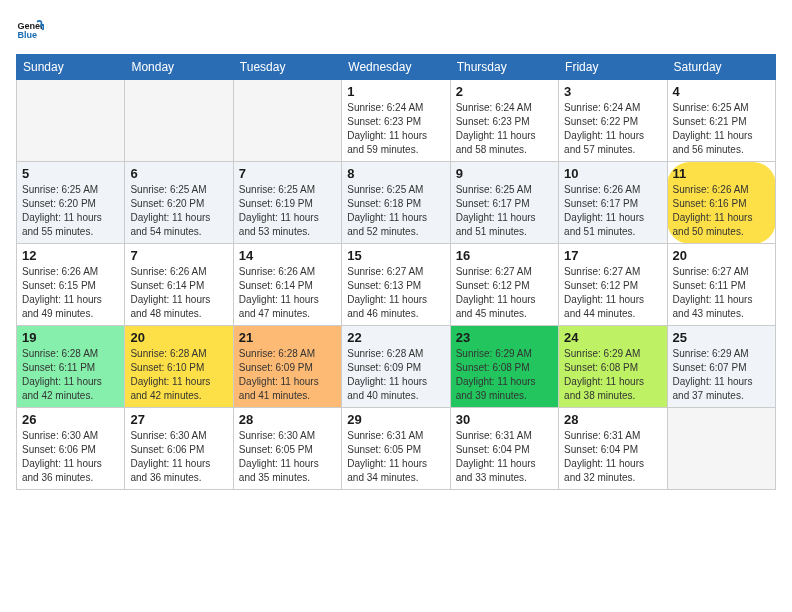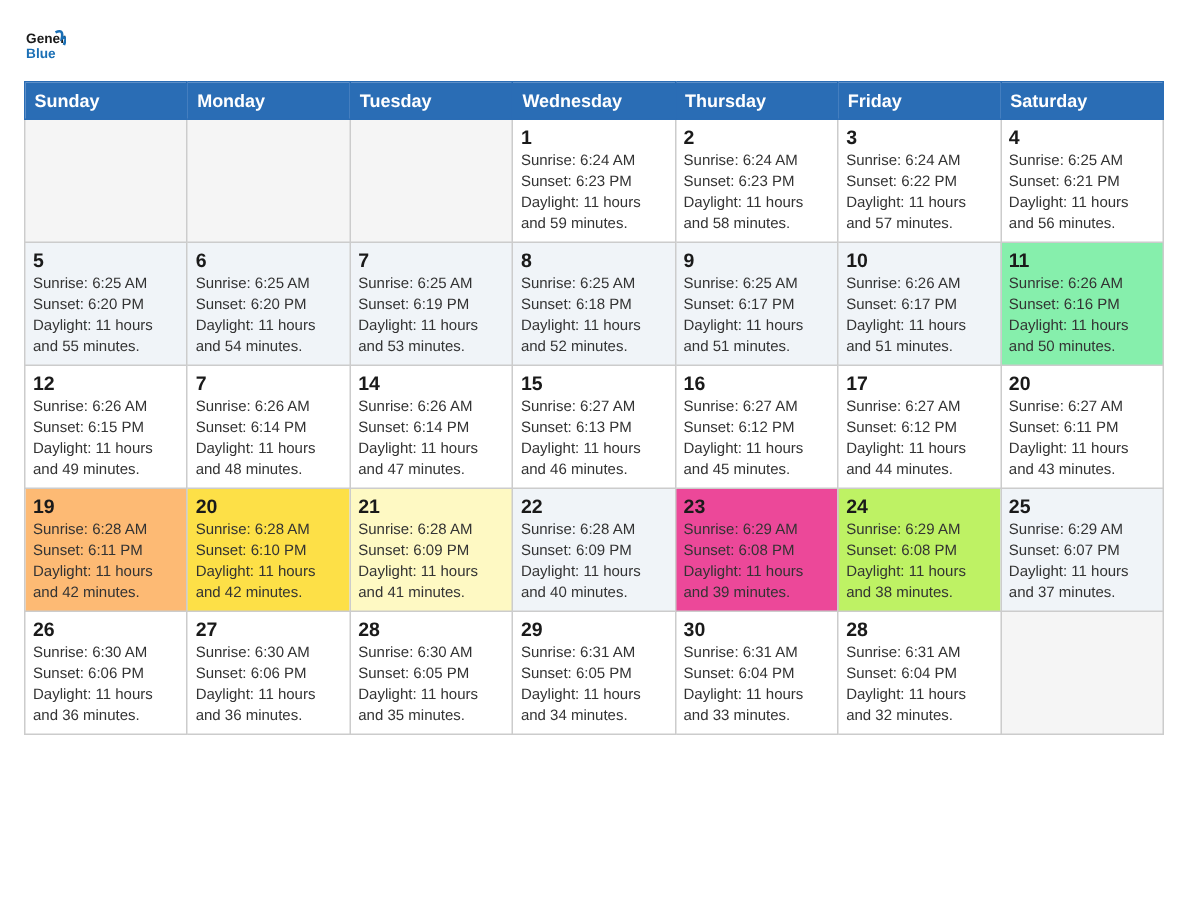--- a/index.html
+++ b/index.html
@@ -40,21 +40,21 @@
     }
     .calendar {
       width: 100%;
       border-collapse: collapse;
       border: 1px solid #ccc;
     }
     .calendar th {
       background: #2a6db5;
       color: #fff;
       font-size: 12px;
-      font-weight: bold;
+      font-weight: normal;
       padding: 5px 6px;
       text-align: left;
       border: 1px solid #2a6db5;
     }
     .calendar td {
       vertical-align: top;
       border: 1px solid #ccc;
       padding: 4px 5px;
       width: 108px;
       min-height: 80px;
@@ -150,21 +150,21 @@
           <div class="day-info">Sunrise: 6:25 AM<br>Sunset: 6:18 PM<br>Daylight: 11 hours and 52 minutes.</div>
         </td>
         <td style="background: rgb(240, 244, 248);">
           <div class="day-num">9</div>
           <div class="day-info">Sunrise: 6:25 AM<br>Sunset: 6:17 PM<br>Daylight: 11 hours and 51 minutes.</div>
         </td>
         <td style="background: rgb(240, 244, 248);">
           <div class="day-num">10</div>
           <div class="day-info">Sunrise: 6:26 AM<br>Sunset: 6:17 PM<br>Daylight: 11 hours and 51 minutes.</div>
         </td>
-        <td style="background: #86efac;">
+        <td style="background: #fde047; border-radius: 23px;">
           <div class="day-num">11</div>
           <div class="day-info">Sunrise: 6:26 AM<br>Sunset: 6:16 PM<br>Daylight: 11 hours and 50 minutes.</div>
         </td>
       </tr>
       <tr>
         <td>
           <div class="day-num">12</div>
           <div class="day-info">Sunrise: 6:26 AM<br>Sunset: 6:15 PM<br>Daylight: 11 hours and 49 minutes.</div>
         </td>
         <td>
@@ -186,37 +186,37 @@
         <td>
           <div class="day-num">17</div>
           <div class="day-info">Sunrise: 6:27 AM<br>Sunset: 6:12 PM<br>Daylight: 11 hours and 44 minutes.</div>
         </td>
         <td>
           <div class="day-num">20</div>
           <div class="day-info">Sunrise: 6:27 AM<br>Sunset: 6:11 PM<br>Daylight: 11 hours and 43 minutes.</div>
         </td>
       </tr>
       <tr>
-        <td style="background: #fdba74;">
+        <td style="background: #86efac;">
           <div class="day-num">19</div>
           <div class="day-info">Sunrise: 6:28 AM<br>Sunset: 6:11 PM<br>Daylight: 11 hours and 42 minutes.</div>
         </td>
         <td style="background: #fde047;">
           <div class="day-num">20</div>
           <div class="day-info">Sunrise: 6:28 AM<br>Sunset: 6:10 PM<br>Daylight: 11 hours and 42 minutes.</div>
         </td>
-        <td style="background: #fef9c3;">
+        <td style="background: #fdba74;">
           <div class="day-num">21</div>
           <div class="day-info">Sunrise: 6:28 AM<br>Sunset: 6:09 PM<br>Daylight: 11 hours and 41 minutes.</div>
         </td>
         <td style="background: rgb(240, 244, 248);">
           <div class="day-num">22</div>
           <div class="day-info">Sunrise: 6:28 AM<br>Sunset: 6:09 PM<br>Daylight: 11 hours and 40 minutes.</div>
         </td>
-        <td style="background: #ec4899;">
+        <td style="background: #22c55e;">
           <div class="day-num">23</div>
           <div class="day-info">Sunrise: 6:29 AM<br>Sunset: 6:08 PM<br>Daylight: 11 hours and 39 minutes.</div>
         </td>
         <td style="background: #bef264;">
           <div class="day-num">24</div>
           <div class="day-info">Sunrise: 6:29 AM<br>Sunset: 6:08 PM<br>Daylight: 11 hours and 38 minutes.</div>
         </td>
         <td style="background: rgb(240, 244, 248);">
           <div class="day-num">25</div>
           <div class="day-info">Sunrise: 6:29 AM<br>Sunset: 6:07 PM<br>Daylight: 11 hours and 37 minutes.</div>

